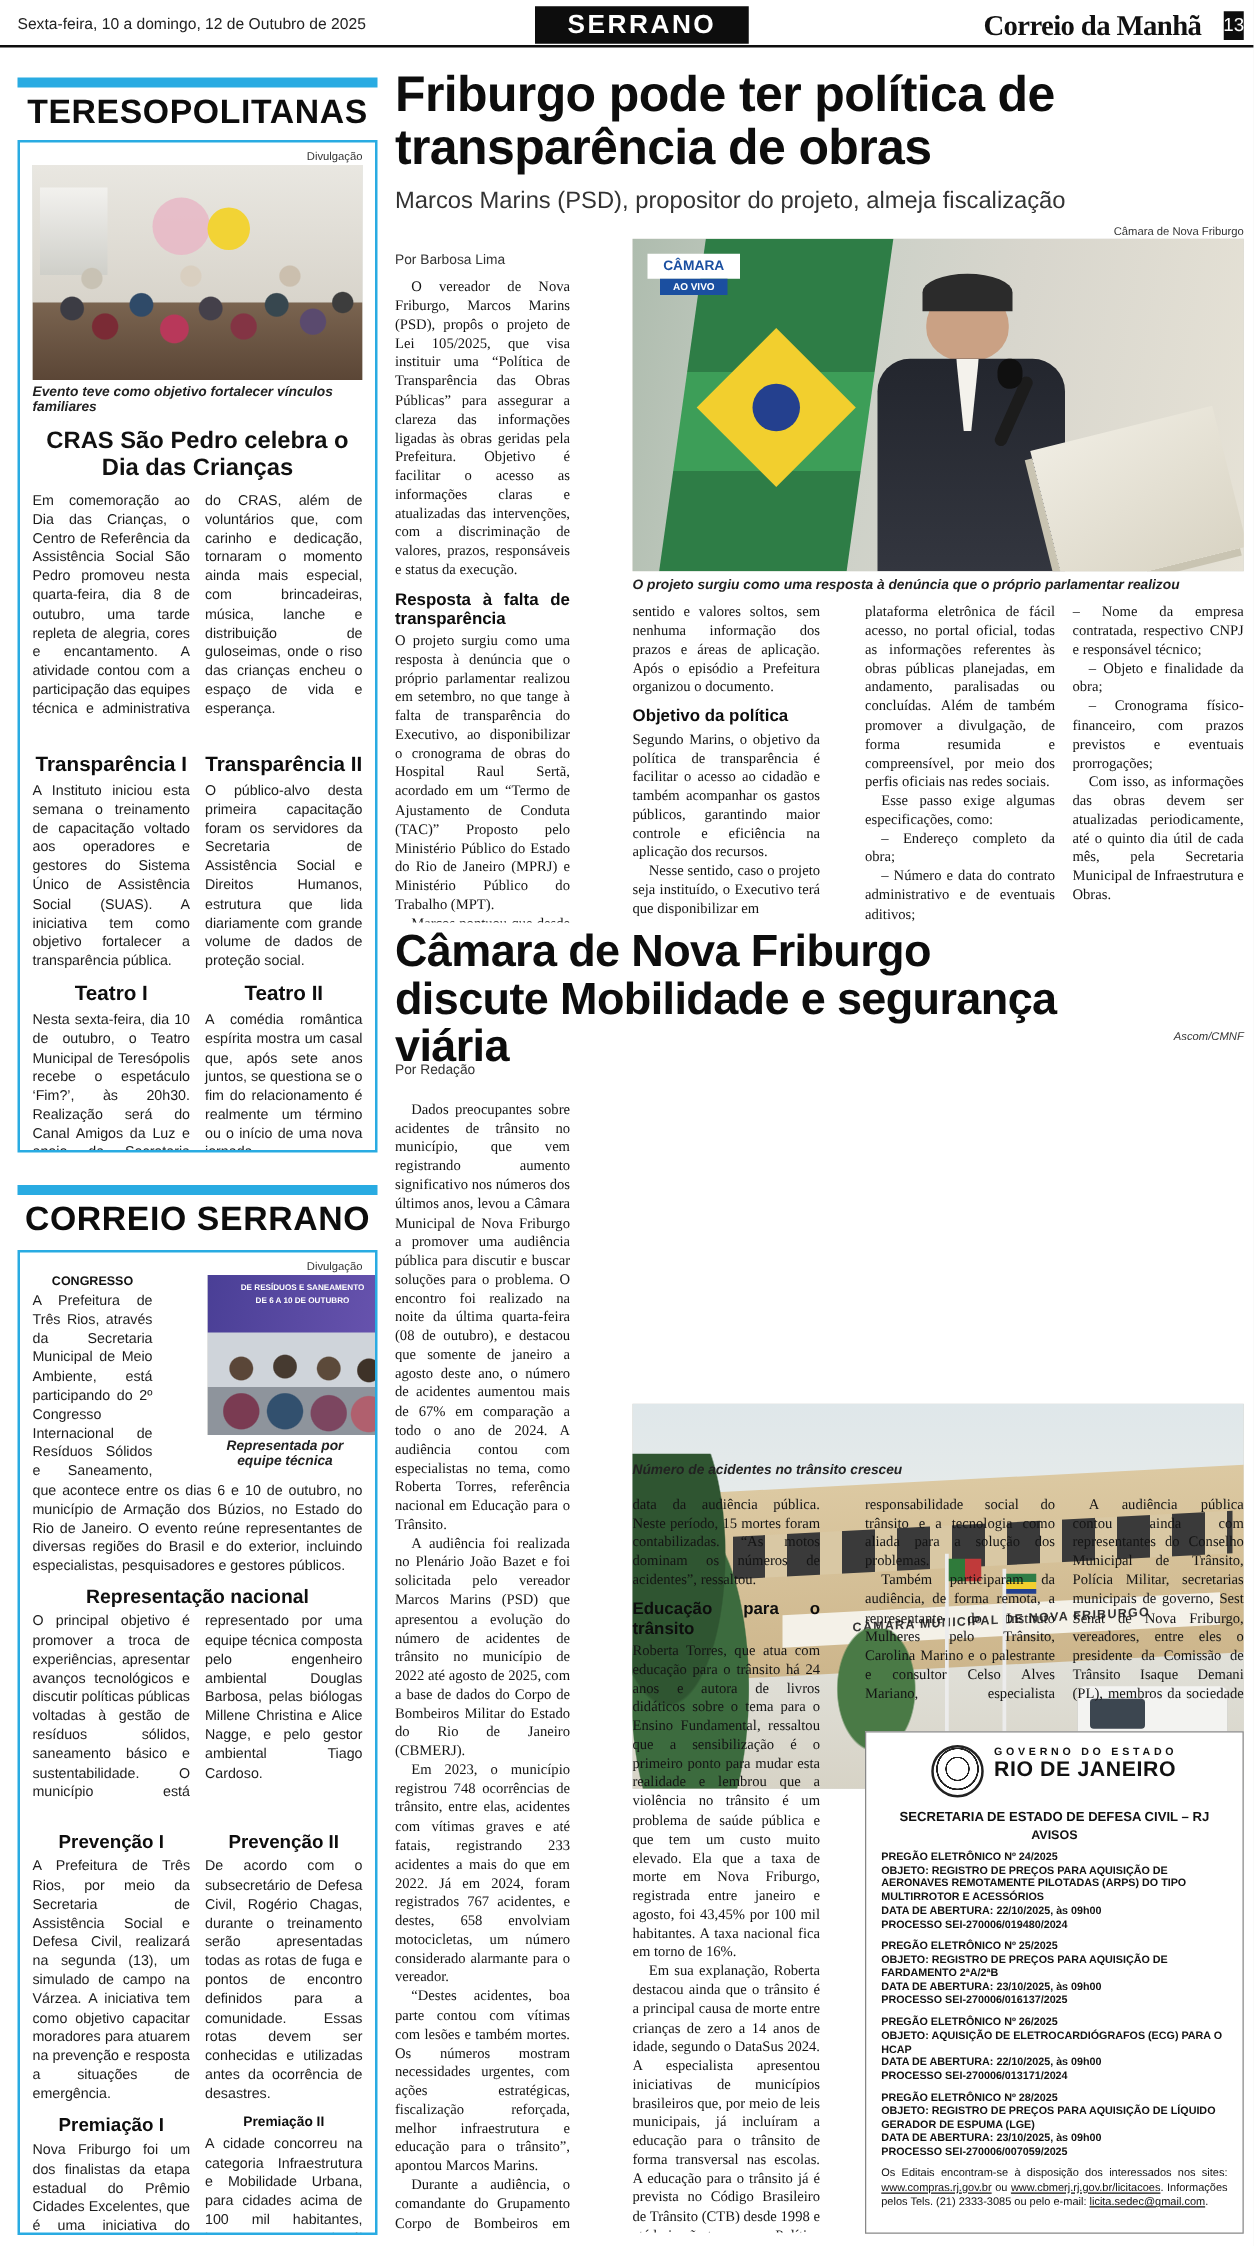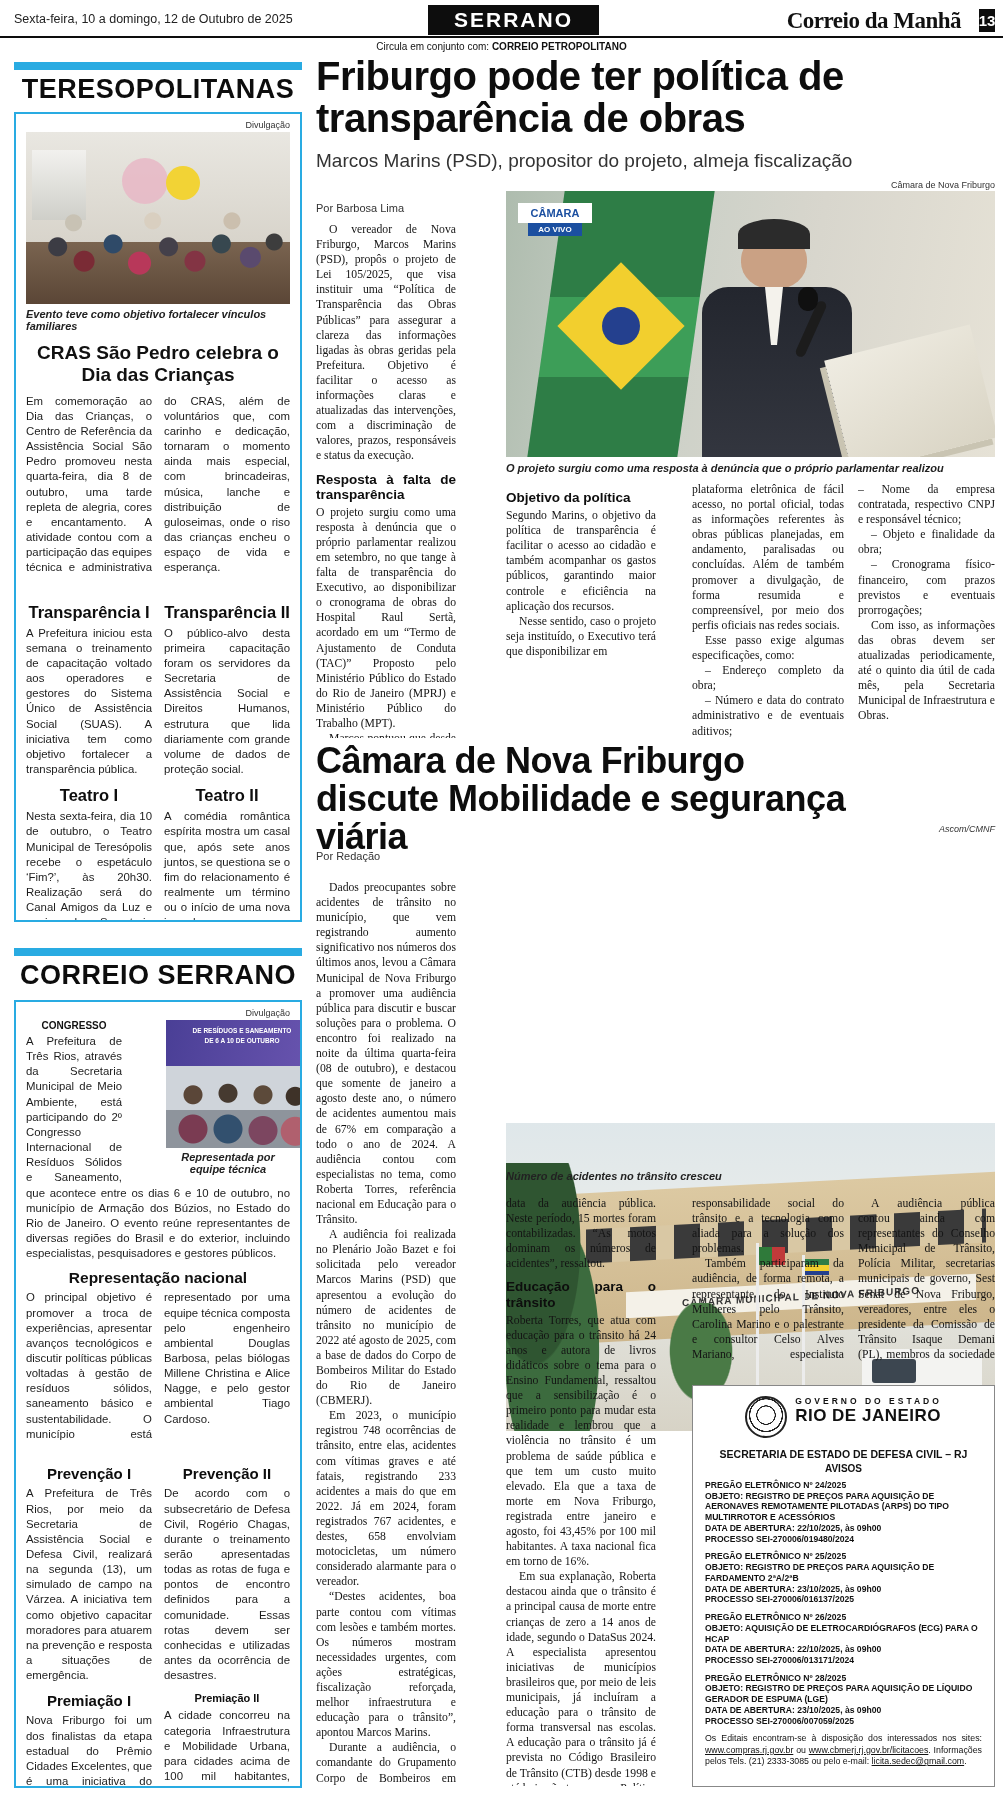--- a/index.html
+++ b/index.html
@@ -4,21 +4,21 @@
 <style>
   html,body{margin:0;padding:0;background:#f2f2f2;}
   #page{position:relative;width:1003px;height:1797px;background:#fff;margin:0 auto;
         font-family:"Liberation Sans",sans-serif;color:#111;overflow:hidden;}
   .abs{position:absolute;}
   
   .hdr-date{font-size:12.5px;color:#222;}
   .hdr-section{background:#0d0d0d;color:#fff;font-weight:bold;font-size:21px;letter-spacing:2px;
                padding:3px 26px;display:inline-block;}
   .masthead{font-family:"Liberation Serif",serif;font-weight:bold;font-size:23px;letter-spacing:-0.5px;}
-  .pagenum{background:#0d0d0d;color:#fff;font-weight:bold;font-size:15px;width:16px;height:23px;
+  .pagenum{background:#0d0d0d;color:#fff;font-weight:normal;font-size:15px;width:16px;height:23px;
            display:flex;align-items:center;justify-content:center;}
   .hdr-rule{height:2px;background:#0d0d0d;}
   .subline{font-size:10px;color:#111;}
   .subline b{font-weight:bold;}
   
   .bluebar{background:#29abe2;height:8px;}
   .boxtitle{font-size:27px;font-weight:bold;letter-spacing:0.5px;text-align:center;color:#0d0d0d;}
   .bluebox{border:2px solid #29abe2;background:#fff;padding:6px 10px;box-sizing:border-box;overflow:hidden;}
   .credit{font-size:9px;color:#333;text-align:right;}
   .caption{font-style:italic;font-weight:600;font-size:11px;color:#222;}
@@ -59,23 +59,20 @@
 
 <div id="page">
 
   <div class="abs hdr-date" style="left:14px;top:12px;">Sexta-feira, 10 a domingo, 12 de Outubro de 2025</div>
   <div class="abs" style="left:428px;top:5px;">
     <span class="hdr-section">SERRANO</span>
   </div>
   <div class="abs masthead" style="right:42px;top:8px;">Correio da Manhã</div>
   <div class="abs pagenum" style="right:8px;top:9px;">13</div>
   <div class="abs hdr-rule" style="left:0;top:36px;width:1003px;"></div>
-  <div class="abs subline center" style="left:0;top:41px;width:1003px;">
-    <span>Circula em conjunto com: </span><b>CORREIO PETROPOLITANO</b>
-  </div>
 
   <div class="abs bluebar" style="left:14px;top:62px;width:288px;"></div>
   <div class="abs boxtitle" style="left:14px;top:74px;width:288px;">TERESOPOLITANAS</div>
   <div class="abs bluebox" style="left:14px;top:112px;width:288px;height:810px;">
     <div class="credit">Divulgação</div>
     <div class="ph" style="width:264px;height:172px;margin:2px 0 4px;">
       <div style="left:0;top:0;width:264px;height:110px;background:linear-gradient(180deg,#e9e7e1,#d8d4cb);"></div>
       <div style="left:0;top:110px;width:264px;height:62px;background:linear-gradient(180deg,#7a6450,#5b4636);"></div>
       <div style="left:96px;top:26px;width:46px;height:46px;border-radius:50%;background:#e8b7c6;opacity:.85;"></div>
       <div style="left:140px;top:34px;width:34px;height:34px;border-radius:50%;background:#f2d335;"></div>
@@ -93,21 +90,21 @@
         radial-gradient(circle at 18% 30%,#c8c2b4 0 8px,transparent 9px),
         radial-gradient(circle at 48% 28%,#d9cfc0 0 8px,transparent 9px),
         radial-gradient(circle at 78% 28%,#cbbfae 0 8px,transparent 9px);"></div>
     </div>
     <div class="caption" style="text-align:left;">Evento teve como objetivo fortalecer vínculos familiares</div>
     <div class="center" style="font-size:19px;font-weight:bold;line-height:1.15;margin:10px 6px 8px;">CRAS São Pedro celebra o Dia das Crianças</div>
     <div class="boxtext twocol" style="height:198px;">Em comemoração ao Dia das Crianças, o Centro de Referência da Assistência Social São Pedro promoveu nesta quarta-feira, dia 8 de outubro, uma tarde repleta de alegria, cores e encantamento. A atividade contou com a participação das equipes técnica e administrativa do CRAS, além de voluntários que, com carinho e dedicação, tornaram o momento ainda mais especial, com brincadeiras, música, lanche e distribuição de guloseimas, onde o riso das crianças encheu o espaço de vida e esperança.</div>
     <div class="grid2" style="margin-top:2px;">
       <div>
         <div class="sechead">Transparência I</div>
-        <div class="boxtext">A Prefeitura iniciou esta semana o treinamento de capacitação voltado aos operadores e gestores do Sistema Único de Assistência Social (SUAS). A iniciativa tem como objetivo fortalecer a transparência pública.</div>
+        <div class="boxtext">A Instituto iniciou esta semana o treinamento de capacitação voltado aos operadores e gestores do Sistema Único de Assistência Social (SUAS). A iniciativa tem como objetivo fortalecer a transparência pública.</div>
       </div>
       <div>
         <div class="sechead">Transparência II</div>
         <div class="boxtext">O público-alvo desta primeira capacitação foram os servidores da Secretaria de Assistência Social e Direitos Humanos, estrutura que lida diariamente com grande volume de dados de proteção social.</div>
       </div>
       <div>
         <div class="sechead">Teatro I</div>
         <div class="boxtext">Nesta sexta-feira, dia 10 de outubro, o Teatro Municipal de Teresópolis recebe o espetáculo ‘Fim?’, às 20h30. Realização será do Canal Amigos da Luz e apoio da Secretaria Municipal de Cultura.</div>
       </div>
       <div>
@@ -141,20 +138,21 @@
   <div class="abs caption" style="left:506px;top:462px;width:489px;">O projeto surgiu como uma resposta à denúncia que o próprio parlamentar realizou</div>
 
   <div class="abs byline" style="left:316px;top:202px;">Por Barbosa Lima</div>
   <div class="abs bodycol" style="left:316px;top:222px;width:140px;height:516px;">
       <div class="para">O vereador de Nova Friburgo, Marcos Marins (PSD), propôs o projeto de Lei 105/2025, que visa instituir uma “Política de Transparência das Obras Públicas” para assegurar a clareza das informações ligadas às obras geridas pela Prefeitura. Objetivo é facilitar o acesso as informações claras e atualizadas das intervenções, com a discriminação de valores, prazos, responsáveis e status da execução.</div>
       <div class="colhead">Resposta à falta de transparência</div>
       <div class="para noind">O projeto surgiu como uma resposta à denúncia que o próprio parlamentar realizou em setembro, no que tange à falta de transparência do Executivo, ao disponibilizar o cronograma de obras do Hospital Raul Sertã, acordado em um “Termo de Ajustamento de Conduta (TAC)” Proposto pelo Ministério Público do Estado do Rio de Janeiro (MPRJ) e Ministério Público do Trabalho (MPT).</div>
       <div class="para">Marcos pontuou que desde julho de 2024, o documento disposto no site do poder público apenas constava algo que se assemelha a caracteres em mandarim ou erro de programação, dispersos na página sem</div>
     </div>
   <div class="abs bodycol" style="left:506px;top:482px;width:150px;height:256px;">
+      <div class="para noind">sentido e valores soltos, sem nenhuma informação dos prazos e áreas de aplicação. Após o episódio a Prefeitura organizou o documento.</div>
       <div class="colhead">Objetivo da política</div>
       <div class="para noind">Segundo Marins, o objetivo da política de transparência é facilitar o acesso ao cidadão e também acompanhar os gastos públicos, garantindo maior controle e eficiência na aplicação dos recursos.</div>
       <div class="para">Nesse sentido, caso o projeto seja instituído, o Executivo terá que disponibilizar em</div>
     </div>
   <div class="abs bodycol" style="left:692px;top:482px;width:152px;height:256px;">
       <div class="para noind">plataforma eletrônica de fácil acesso, no portal oficial, todas as informações referentes às obras públicas planejadas, em andamento, paralisadas ou concluídas. Além de também promover a divulgação, de forma resumida e compreensível, por meio dos perfis oficiais nas redes sociais.</div>
       <div class="para">Esse passo exige algumas especificações, como:</div>
       <div class="para">– Endereço completo da obra;</div>
       <div class="para">– Número e data do contrato administrativo e de eventuais aditivos;</div>
     </div>

